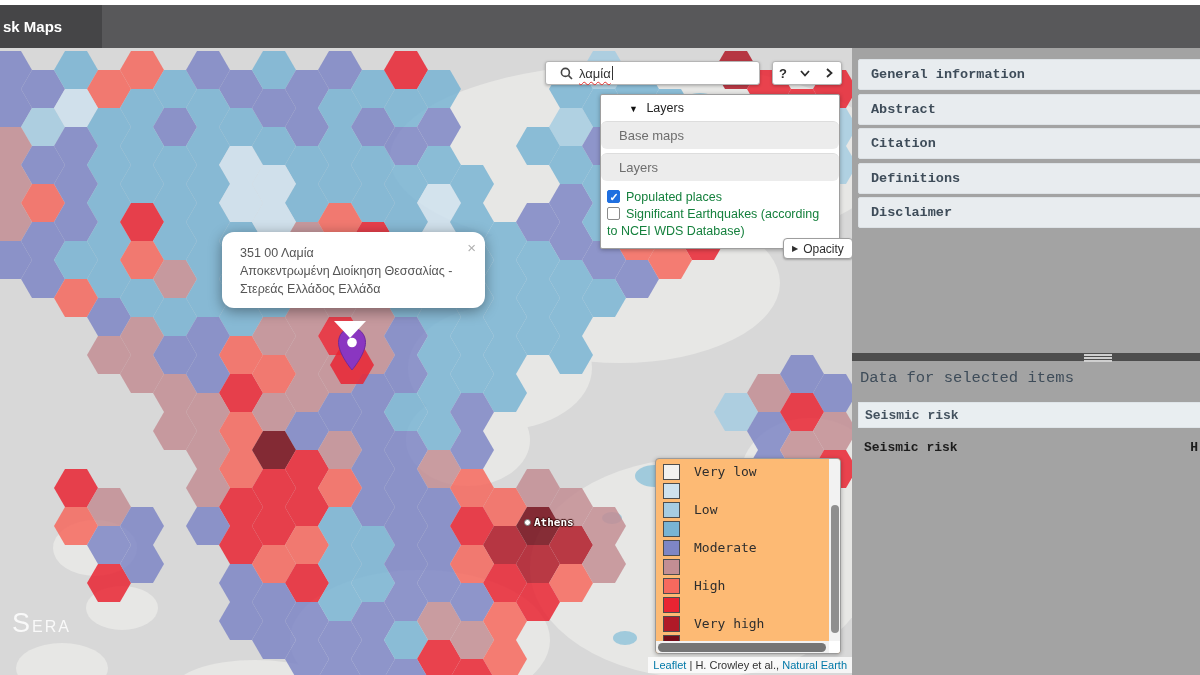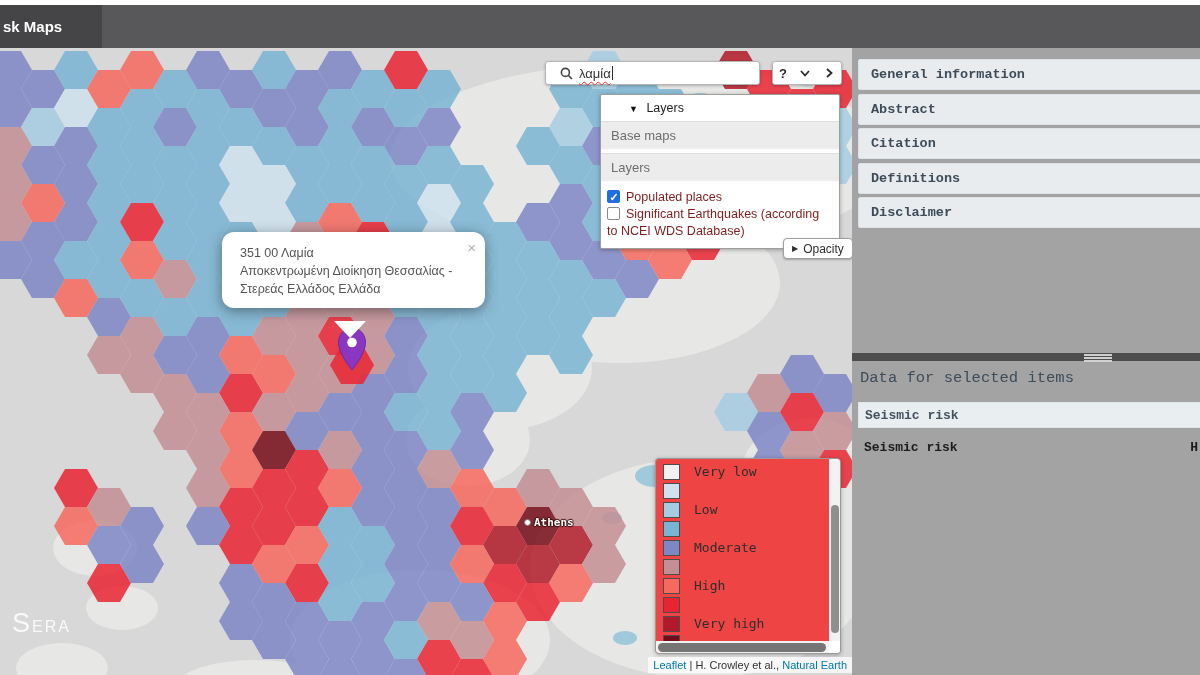--- a/index.html
+++ b/index.html
@@ -30,23 +30,23 @@
                 border:1px solid #b5b5b5; border-radius:3px; box-shadow:0 1px 3px rgba(0,0,0,.25);
                 display:flex; align-items:center; justify-content:space-around; }
   #searchbtns .b { font-size:13px; font-weight:bold; color:#2c2c2c; cursor:pointer; line-height:1; }
 
   
   #layers-panel { position:absolute; left:600px; top:46px; width:240px; background:#fff;
                   border:1px solid #9e9e9e; border-radius:2px; box-shadow:0 1px 4px rgba(0,0,0,.3);
                   font-size:12.5px; color:#333; }
   #layers-panel .hdr { padding:6px 8px; font-size:12.5px; color:#222;margin-left:20px; }
   #layers-panel .hdr .tri { font-size:9px; margin-right:5px; color:#111; }
-  #layers-panel .grayrow { background:#ececec; color:#6e6e6e; padding:6px 10px; margin:0 0 4px 0;
-                           border-top:1px solid #ddd; font-size:13px; }
-  #layers-panel .checks { padding:4px 6px 8px 6px; color:#7f1d1d; line-height:1.35; }
+  #layers-panel .grayrow { background:#ececec; color:#6e6e6e; padding:6px 18px; margin:0 0 4px 0;
+                           border-top:1px solid #ddd; font-size:13px;border-radius:6px; }
+  #layers-panel .checks { padding:4px 6px 8px 6px; color:#15803d; line-height:1.35; }
   .cbx { display:inline-block; width:13px; height:13px; border:1px solid #8a8a8a; border-radius:2px;
          background:#fff; vertical-align:-2px; margin-right:6px; }
   .cbx.on { background:#1f6fe0; border-color:#1f6fe0; position:relative; }
   .cbx.on:after { content:"✓"; position:absolute; left:1.5px; top:-1.5px; color:#fff; font-size:11px; font-weight:bold; }
 
   
   #opacity-btn { position:absolute; left:783px; top:190px; height:21px; background:#fff;
                  border:1px solid #9e9e9e; border-radius:4px; box-shadow:0 1px 2px rgba(0,0,0,.25);
                  display:flex; align-items:center; padding:0 8px; font-size:12px; color:#2e2e2e; cursor:pointer; }
   #opacity-btn .tri { font-size:8px; margin-right:5px; }
@@ -58,21 +58,21 @@
   #popup .hint { text-align:center; margin-top:8px; color:#4c4c4c; }
   #popup-close { position:absolute; right:9px; top:5px; font-size:15px; color:#b0b0b0; cursor:pointer; }
   #popup-tail { position:absolute; left:334px; top:273px; width:0; height:0;
                 border-left:16px solid transparent; border-right:16px solid transparent;
                 border-top:17px solid #fff; }
 
   
   #site-marker { position:absolute; left:337px; top:279px; }
 
   
-  #legend { position:absolute; left:655px; top:410px; width:186px; height:196px; background:#ef4444;
+  #legend { position:absolute; left:655px; top:410px; width:186px; height:196px; background:#fdba74;
             border:1px solid #9a9a9a; border-radius:4px; box-shadow:0 1px 4px rgba(0,0,0,.3); overflow:hidden; }
   #legend-items { position:absolute; left:7px; top:3px; }
   .lgrow { display:flex; align-items:center; height:19px; }
   .lgrow .sw { width:17px; height:16px; border:1px solid #4d4d4d; }
   .lgrow .lb { margin-left:14px; font-family:"DejaVu Sans Mono", monospace; font-size:13px; color:#2e2e2e; white-space:nowrap; }
   #legend-vsb { position:absolute; right:0; top:0; width:11px; height:184px; background:#f2f2f2; }
   #legend-vsb .thumb { position:absolute; left:1.5px; top:46px; width:8px; height:128px; background:#8f8f8f; border-radius:4px; }
   #legend-hsb { position:absolute; left:0; bottom:0; width:186px; height:12px; background:#f2f2f2; }
   #legend-hsb .thumb { position:absolute; left:2px; top:1.5px; width:168px; height:9px; background:#757575; border-radius:5px; }
   #legend-corner { position:absolute; right:0; bottom:0; width:11px; height:12px; background:#fff; }

